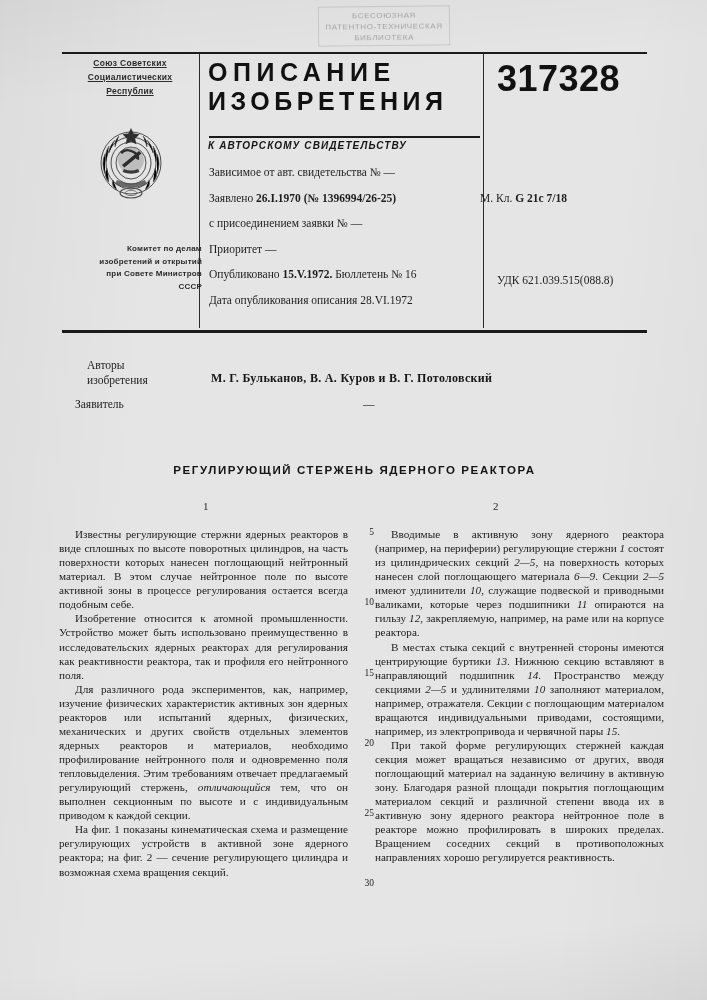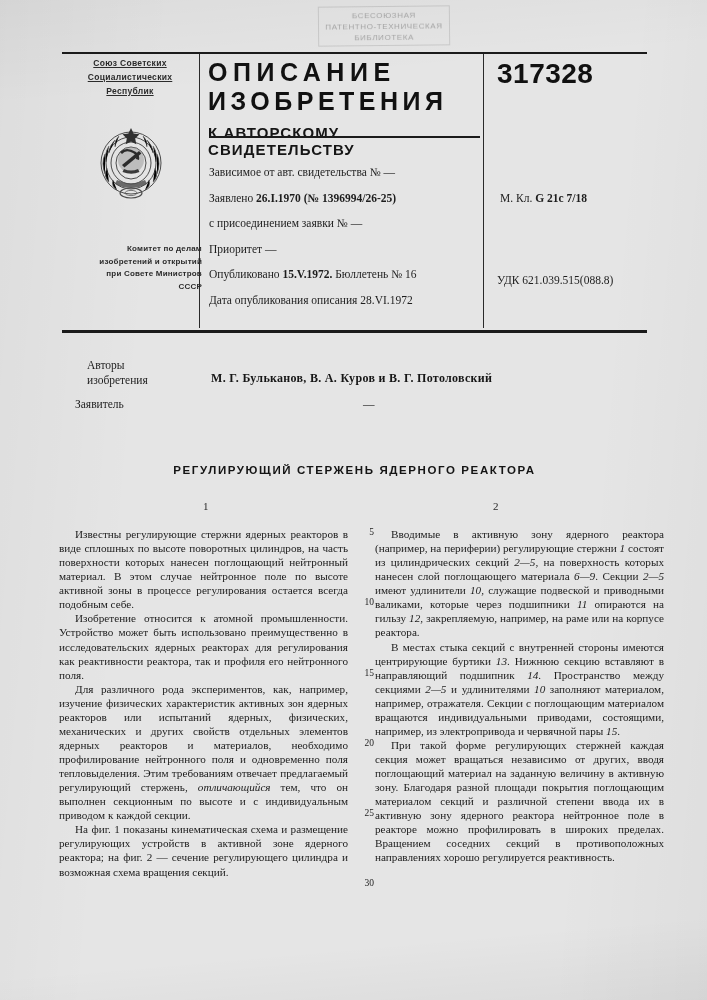--- a/index.html
+++ b/index.html
@@ -129,60 +129,61 @@
     font-weight: bold;
     font-size: 25px;
     letter-spacing: 4.5px;
     color: #111;
     line-height: 29px;
   }
   .mast-line1 { letter-spacing: 5.5px; }
   .mast-sub {
     font-family: "Liberation Sans", sans-serif;
     font-weight: bold;
-    font-size: 15px;
+    font-size: 10px;
     letter-spacing: 1.1px;
     color: #151515;
-    margin-top: 8px;
+    margin-top: 24px;
+    font-style: italic;
   }
   .mast-underline {
     position: absolute;
     left: 209px;
     top: 136px;
     width: 271px;
     height: 1.6px;
     background: #1b1b1b;
   }
   .patent-number {
     position: absolute;
     left: 497px;
     top: 58px;
     font-family: "Liberation Sans", sans-serif;
     font-weight: bold;
-    font-size: 28px;
+    font-size: 36px;
     letter-spacing: 0.5px;
     color: #111;
   }
 
   
   .biblio {
     position: absolute;
     left: 209px;
     top: 160px;
     width: 272px;
     font-size: 11.5px;
     line-height: 25.5px;
     color: #1d1d1d;
   }
   .biblio div { white-space: nowrap; }
   .biblio b { font-weight: bold; }
 
   .class-mpk {
     position: absolute;
-    left: 500px;
+    left: 480px;
     top: 192px;
     font-size: 11.5px;
     color: #1d1d1d;
   }
   .class-mpk b { font-weight: bold; }
   .class-udk {
     position: absolute;
     left: 497px;
     top: 274px;
     font-size: 11.5px;

